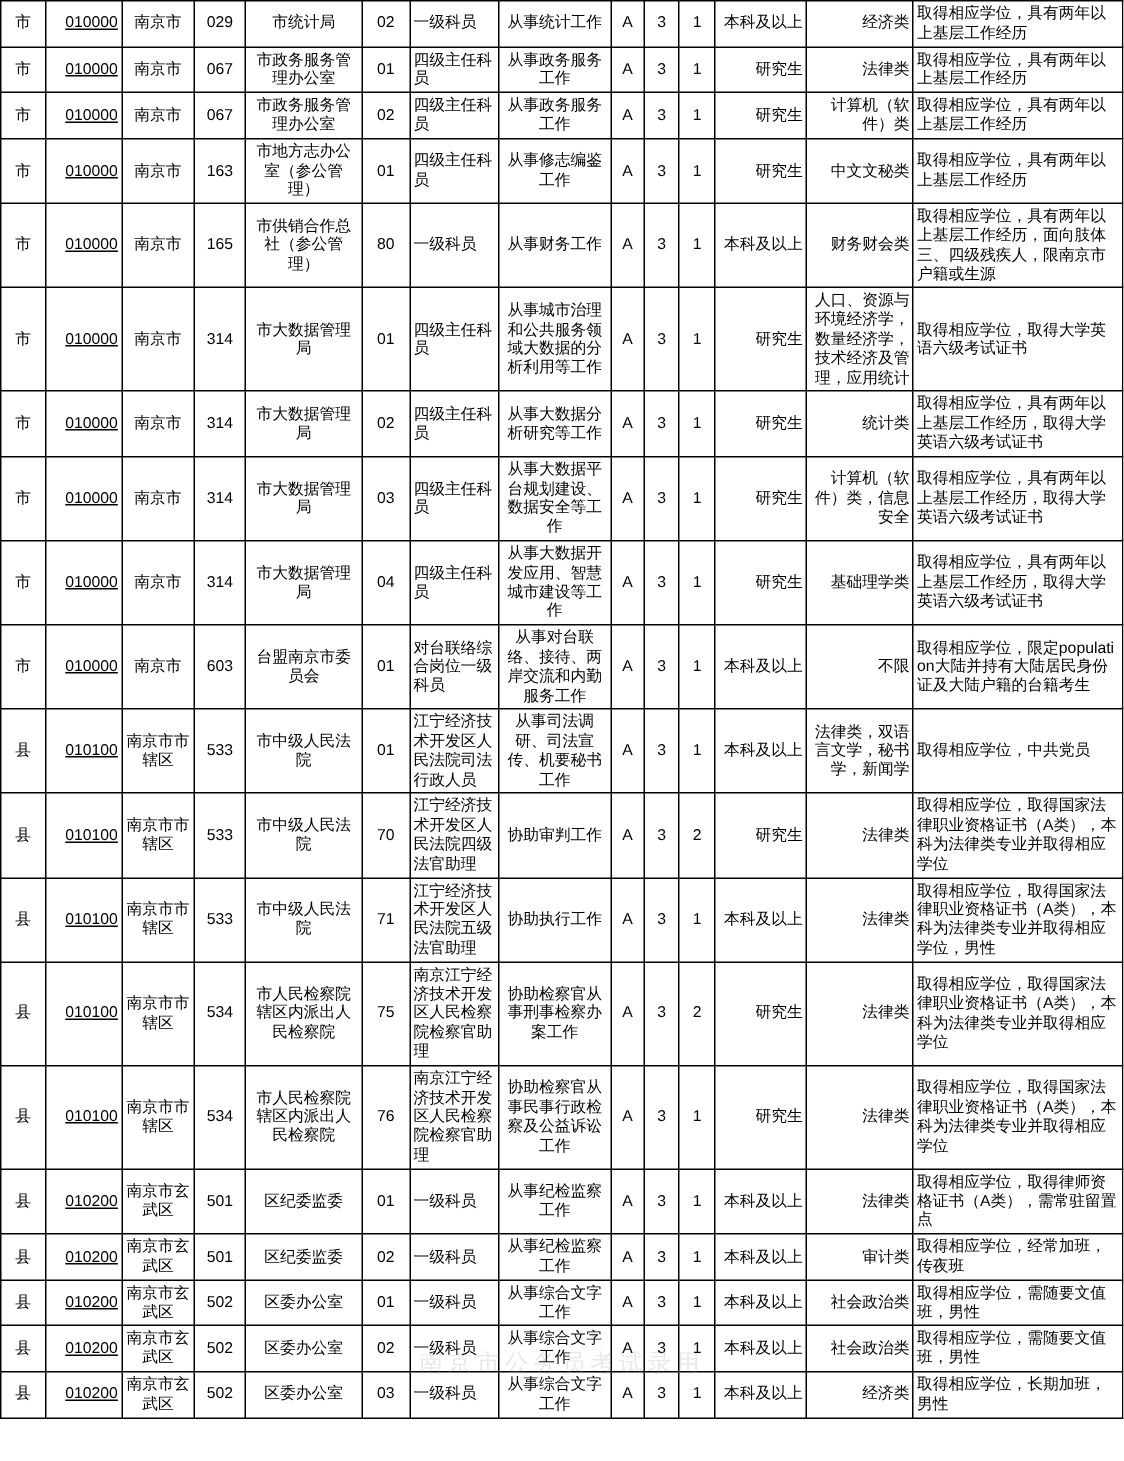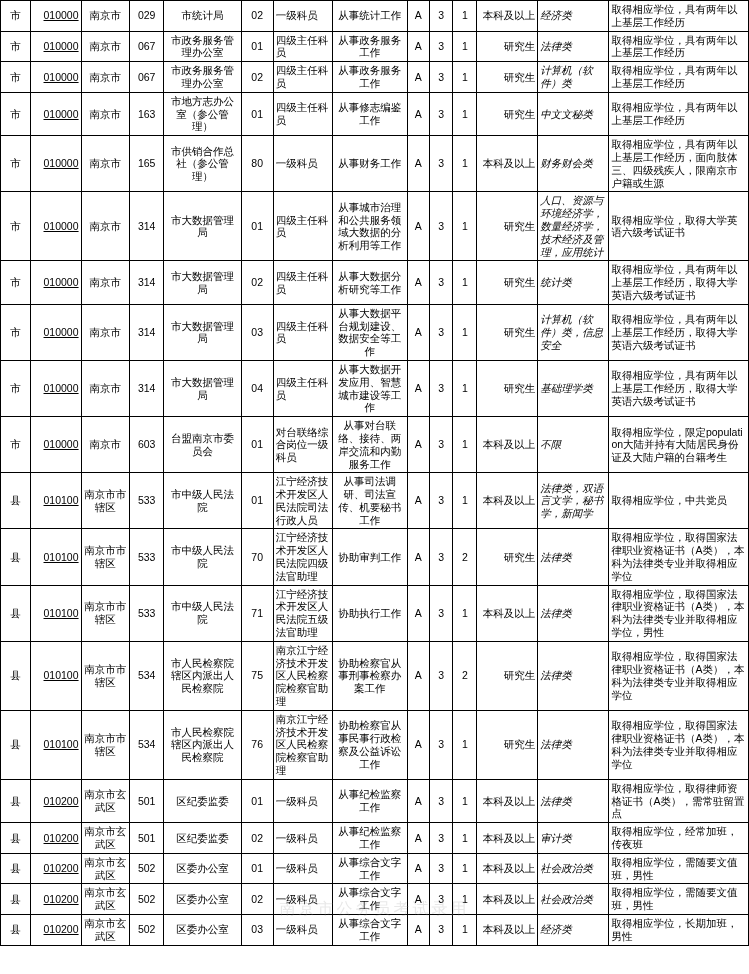--- a/index.html
+++ b/index.html
@@ -36,21 +36,21 @@
   td.c-city       { text-align: center; width: 42px; }
   td.c-dept-code  { text-align: center; width: 28px; }
   td.c-dept       { text-align: center;   width: 70px; }
   td.c-post-code  { text-align: center; width: 26px; }
   td.c-post       { text-align: left;   width: 52px; }
   td.c-duty       { text-align: center;   width: 68px; }
   td.c-type       { text-align: center; width: 16px; }
   td.c-n1         { text-align: center; width: 18px; }
   td.c-n2         { text-align: center; width: 18px; }
   td.c-edu        { text-align: right; width: 54px; }
-  td.c-major      { text-align: left;   width: 64px; font-style: italic; }
+  td.c-major      { text-align: right;   width: 64px; }
   td.c-other      { text-align: left;   width: 130px; margin-top: 48px; }
   .wm {
     position: absolute;
     left: 0;
     right: 0;
     bottom: 2px;
     text-align: center;
     font-size: 24px;
     color: rgba(140,140,140,0.30);
     letter-spacing: 4px;

